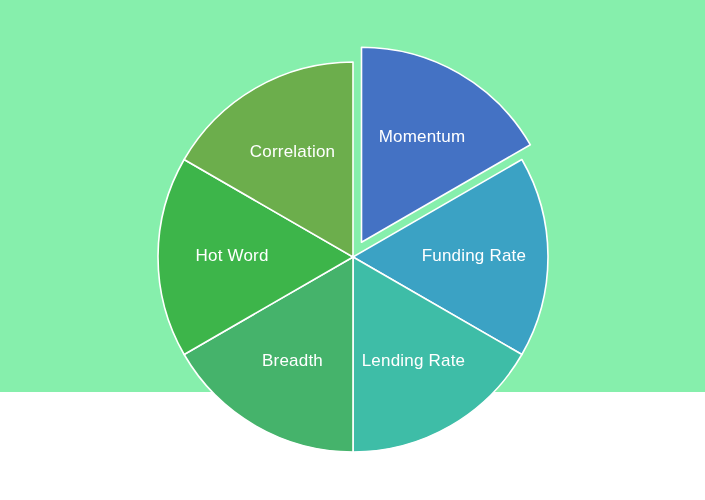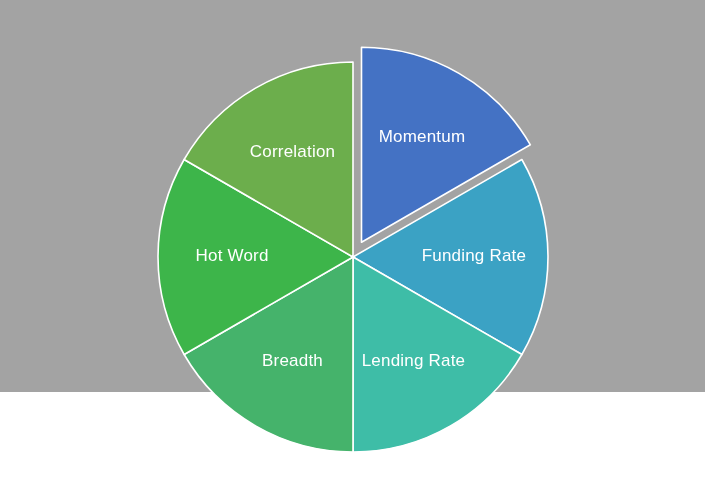--- a/index.html
+++ b/index.html
@@ -11,21 +11,21 @@
     width: 705px;
     height: 500px;
     background: #ffffff;
     font-family: "Liberation Sans", sans-serif;
     overflow: hidden;
   }
   #chart-root {
     position: relative;
     width: 705px;
     height: 392px;
-    background: #a3a3a3;
+    background: #86efac;
   }
   #pie-svg {
     position: absolute;
     left: 0;
     top: 0;
     width: 705px;
     height: 500px;
     display: block;
   }
   .slice-path {

